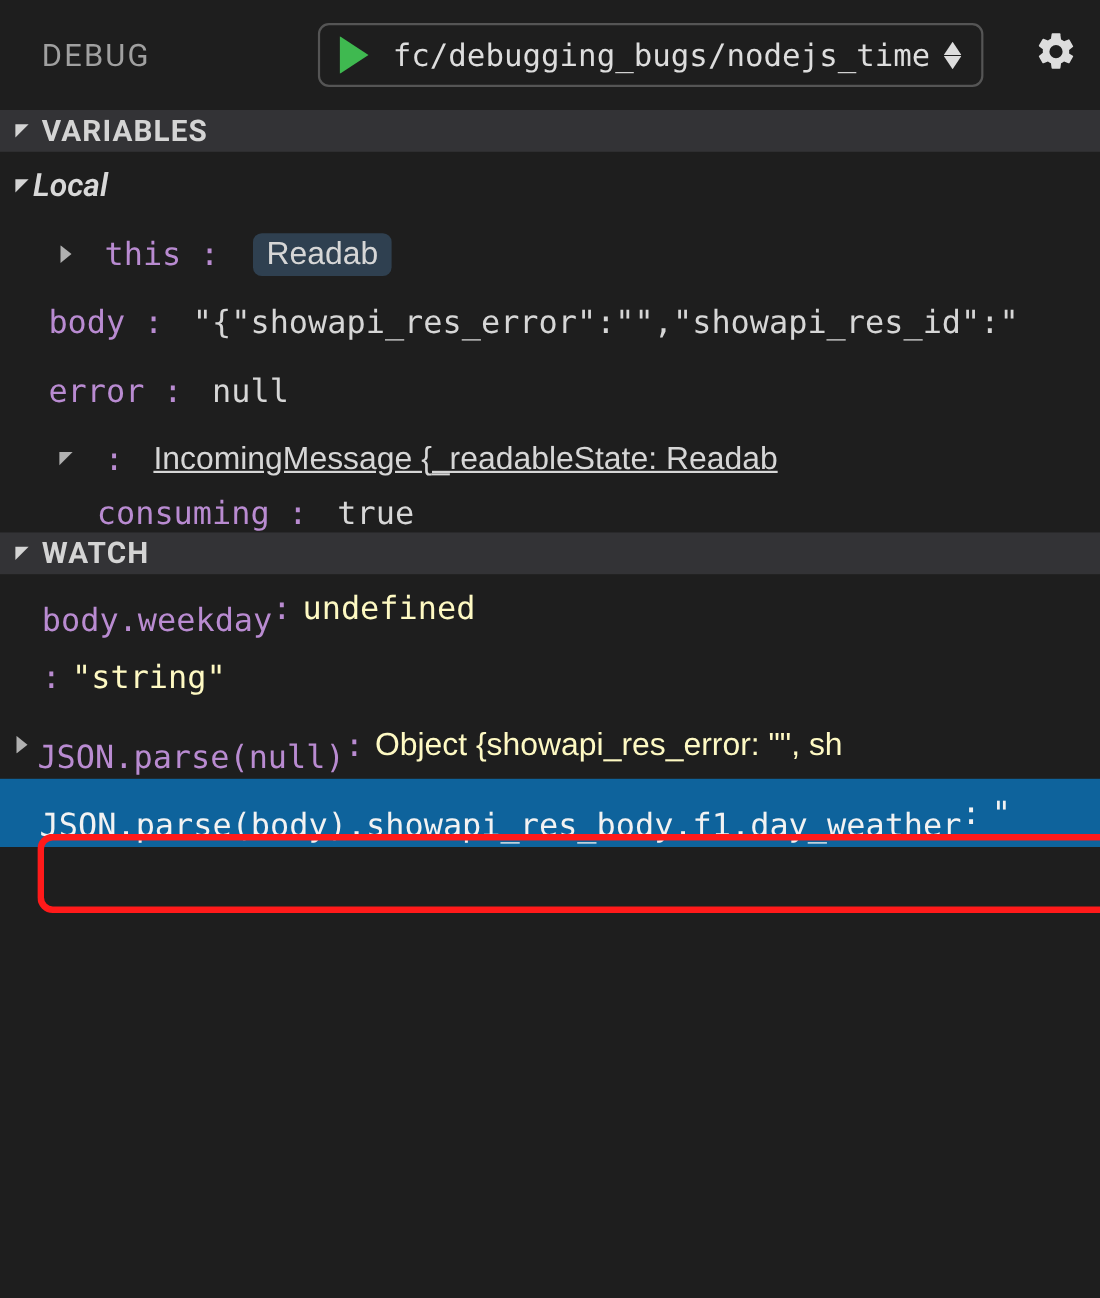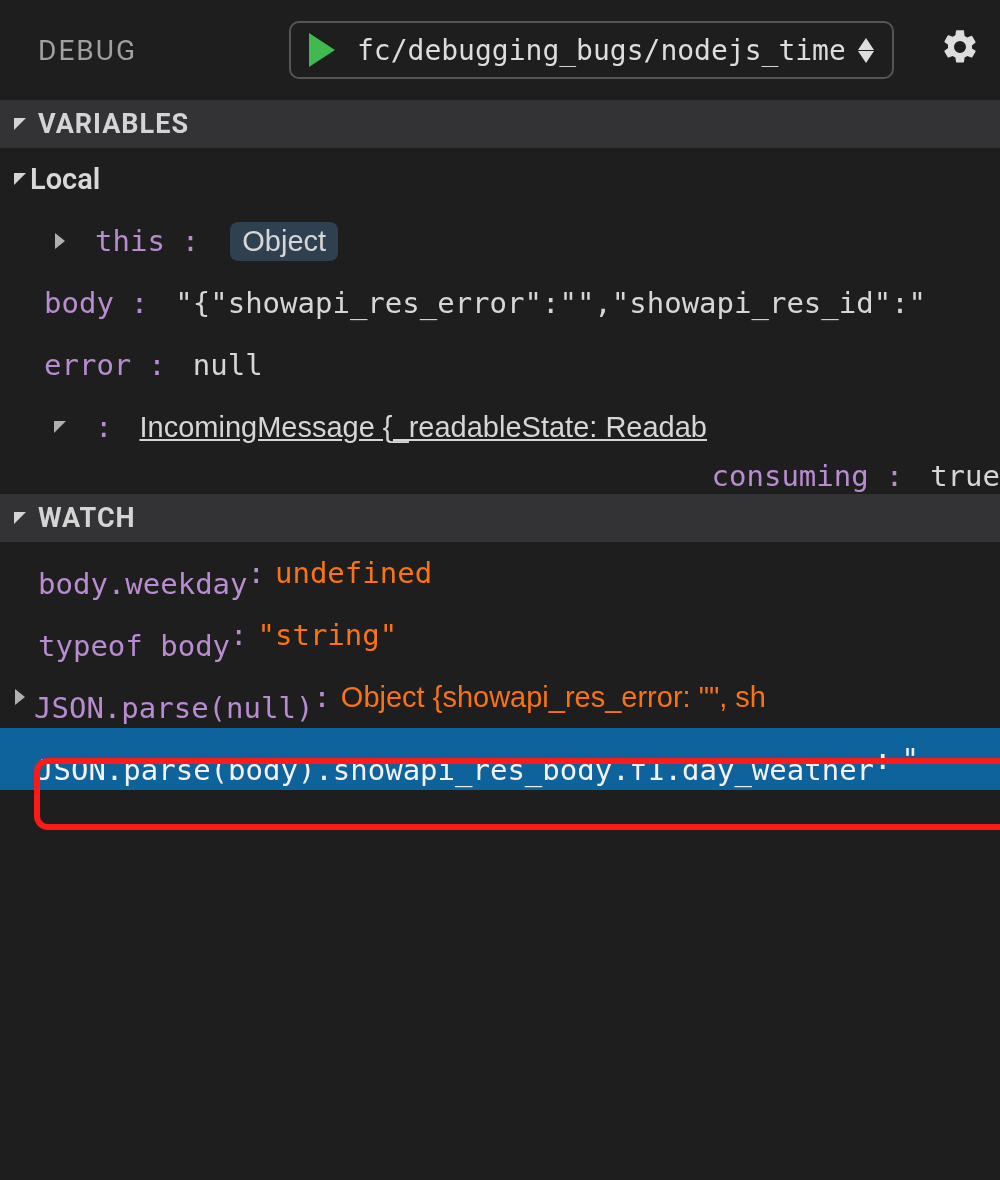--- a/index.html
+++ b/index.html
@@ -58,21 +58,21 @@
     display: flex;
     flex-direction: column;
     gap: 1px;
     margin-left: 6px;
   }
   .updown svg { display: block; }
   .gear { margin-left: 14px; flex: 0 0 auto; }
 
   .section-header {
     background: #333336;
-    height: 48px;
+    height: 38px;
     display: flex;
     align-items: center;
     padding-left: 10px;
     gap: 8px;
   }
   .section-title {
     color: #d4d4d4;
     font-weight: 700;
     letter-spacing: 1px;
     font-size: 27px;
@@ -84,50 +84,50 @@
     width: 20px;
   }
 
   .row {
     display: flex;
     align-items: center;
     height: 62px;
     white-space: nowrap;
     overflow: hidden;
   }
-  .scope-row { padding-left: 10px; }
+  .scope-row { padding-left: 10px; font-style: italic; }
   .scope-label { color: #d8d8d8; font-weight: 600; font-size: 29px; }
 
   .var-row { padding-left: 50px; font-size: 29px; gap: 17px; }
   .var-row .name { color: #b98bd1; }
   .var-row .colon { color: #b98bd1; margin-right: 10px; }
   .var-row .value { color: #d6d6d6; }
   .str { color: #e8baa2; }
   .num-null { color: #d6d6d6; }
   .pill {
     background: #2f4050;
     border-radius: 8px;
     padding: 3px 12px;
     color: #d6d6d6;
     font-family: -apple-system, sans-serif;
     margin-left: 4px;
   }
   .indent-extra { padding-left: 44px; }
-  .indent-child { padding-left: 88px; justify-content: flex-end; }
+  .indent-child { padding-left: 88px; }
   .bool { color: #6fb3d2; }
 
   .truncated {
     height: 36px;
     overflow: hidden;
   }
 
   .watch-row { padding-left: 38px; font-size: 29px; }
   .watch-row .name { color: #b98bd1; margin-top: 22px; }
   .watch-row .colon { color: #b98bd1; margin-right: 10px; }
-  .watch-row .value { color: #f97316; }
+  .watch-row .value { color: #fef9c3; }
   .watch-row .tw-slot { margin-left: -28px; margin-right: 4px; }
 
   .selected {
     background: #0e639c;
   }
   .selected .name, .selected .colon, .selected .value, .selected .str {
     color: #f2f2f2;
   }
 
   .highlight-box {
@@ -191,21 +191,21 @@
 </div>
 
 <div class="row var-row mono">
   <span class="tw" style="margin-right:8px;">
     <svg width="14" height="16" viewBox="0 0 14 16">
         <polygon points="2,0 12,8 2,16" fill="#b0b0b0"></polygon>
       </svg>
   </span>
   <span class="name">this</span>
     <span class="colon">:</span>
-  <span class="pill">Object</span>
+  <span class="pill">Readab</span>
 </div>
 
 <div class="row var-row mono indent-extra">
   <span class="name">body</span>
     <span class="colon">:</span>
   <span class="value str">"{"showapi_res_error":"","showapi_res_id":"</span>
 </div>
 
 <div class="row var-row mono indent-extra">
   <span class="name">error</span>
@@ -238,21 +238,20 @@
   <span class="section-title">WATCH</span>
 </div>
 
 <div class="row watch-row mono">
   <span class="name">body.weekday</span>
     <span class="colon">:</span>
   <span class="value">undefined</span>
 </div>
 
 <div class="row watch-row mono">
-  <span class="name">typeof body</span>
     <span class="colon">:</span>
   <span class="value str">"string"</span>
 </div>
 
 <div class="row watch-row mono">
   <span class="tw tw-slot">
     <svg width="14" height="16" viewBox="0 0 14 16">
         <polygon points="2,0 12,8 2,16" fill="#b0b0b0"></polygon>
       </svg>
   </span>

